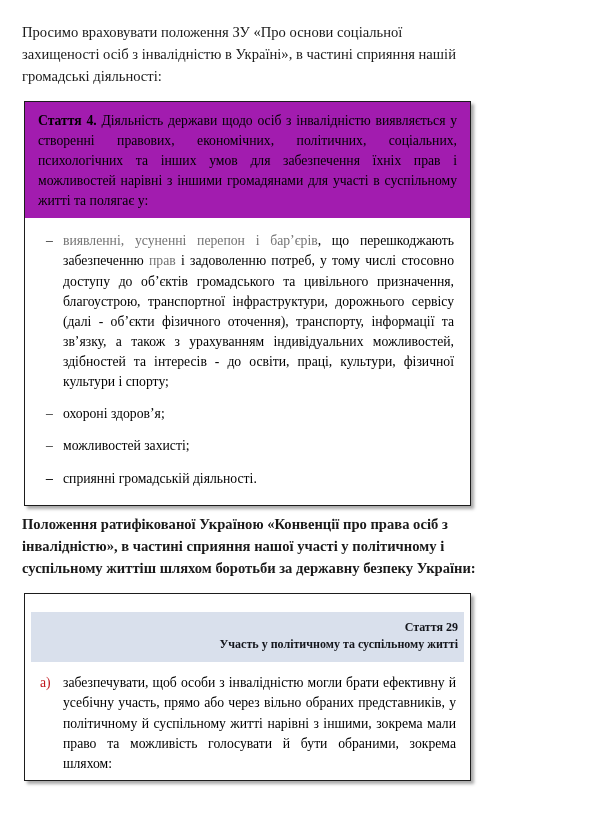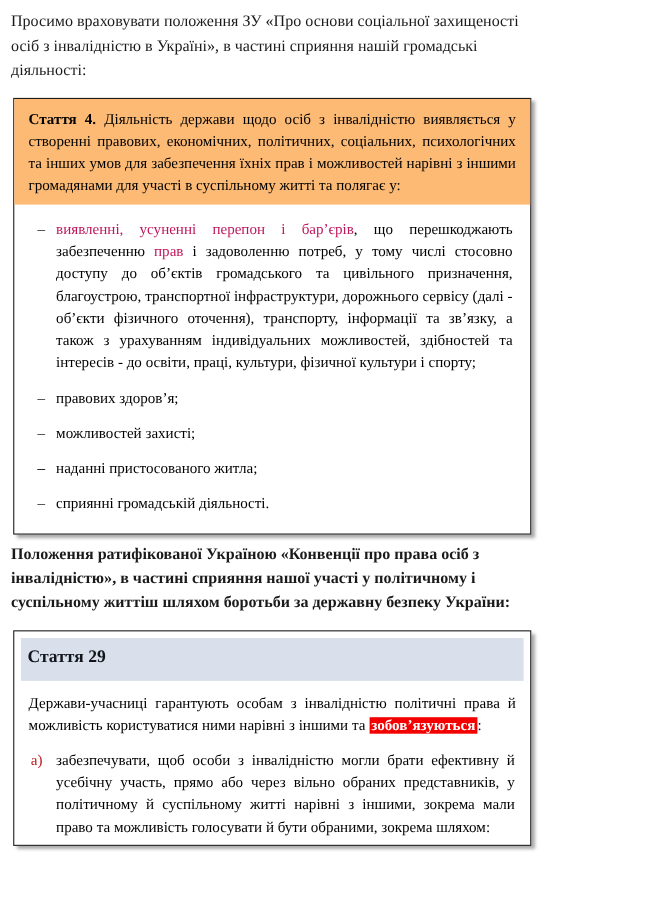--- a/index.html
+++ b/index.html
@@ -12,21 +12,21 @@
     height: 818px;
     font-family: "Liberation Serif", "DejaVu Serif", serif;
     color: #000000;
     overflow: hidden;
   }
   .page {
     width: 501px;
     height: 818px;
     position: relative;
     box-sizing: border-box;
-    padding: 0;
+    padding: 12px;
   }
 
   
   .lead {
     font-size: 14.6px;
     line-height: 1.52;
     color: #1a1a1a;
     text-align: left;
     margin: 0;
     padding: 0 12px 0 10px;
@@ -40,37 +40,37 @@
     background: #ffffff;
     box-shadow: 3px 3px 3px rgba(0,0,0,0.34);
     box-sizing: border-box;
     margin: 0 18px 0 12px;
   }
   .box-one { margin-top: 13px; padding: 0 0 16px 0; }
   .box-two { margin-top: 14px; padding: 0 0 6px 0; }
 
   
   .shaded-intro {
-    background: #fdba74;
+    background: #a21caf;
     padding: 9px 13px 7px 13px;
     font-size: 13.7px;
     line-height: 1.47;
     text-align: justify;
     text-justify: inter-word;
   }
   .shaded-intro .art-no { font-weight: bold; }
 
   
   .blue-title {
     background: #d9e0ec;
-    margin: 6px 6px 0 6px;
+    margin: 18px 6px 0 6px;
     padding: 7px 6px 9px 6px;
-    text-align: left;
+    text-align: right;
     font-weight: bold;
-    font-size: 16px;
+    font-size: 12px;
     line-height: 1.42;
     color: #13151b;
   }
   .blue-title .line2 { display: block; }
 
   
   .box-body {
     font-size: 13.7px;
     line-height: 1.47;
     text-align: justify;
@@ -114,21 +114,21 @@
     text-justify: inter-word;
   }
   .letter-list li .marker {
     position: absolute;
     left: -23px;
     top: 0;
     color: #c0151b;
   }
 
   
-  .red { color: #be185d; }
+  .red { color: #737373; }
   .red-dark { color: #000000; }
   .hl-red {
     background: #f50000;
     color: #ffffff;
     font-weight: bold;
     padding: 0 2px;
   }
 </style>
 </head>
 <body>
@@ -145,55 +145,53 @@
       <span class="art-no">Стаття  4.</span><span> Діяльність держави щодо осіб з інвалідністю виявляється у створенні правових, економічних, політичних, соціальних, психологічних та інших умов для забезпечення їхніх прав і можливостей нарівні з іншими громадянами для участі в суспільному житті та полягає у:</span>
     </div>
 
     <ul class="dash-list">
 
       <li>
         <span class="dash">–</span><span class="red">виявленні, усуненні перепон і бар’єрів</span><span>, що перешкоджають забезпеченню </span><span class="red">прав</span><span> і задоволенню потреб, у тому числі стосовно доступу до об’єктів громадського та цивільного призначення, благоустрою, транспортної інфраструктури, дорожнього сервісу (далі - об’єкти фізичного оточення), транспорту, інформації та зв’язку, а також з урахуванням індивідуальних можливостей, здібностей та інтересів - до освіти, праці, культури, фізичної культури і спорту;</span>
       </li>
 
       <li>
-        <span class="dash">–</span><span>правових здоров’я;</span>
+        <span class="dash">–</span><span>охороні здоров’я;</span>
       </li>
 
       <li>
         <span class="dash">–</span><span>можливостей захисті;</span>
       </li>
 
       <li>
         <span class="dash">–</span>
       </li>
 
       <li>
-        <span class="dash">–</span><span>наданні пристосованого житла;</span>
+        <span class="dash">–</span>
       </li>
 
       <li>
         <span class="dash">–</span><span class="red-dark">сприянні громадській діяльності.</span>
       </li>
 
     </ul>
   </div>
 
   <p class="lead lead-mid">
     <span>Положення ратифікованої Україною «Конвенції про права осіб з інвалідністю», в частині сприяння нашої участі у політичному і суспільному життіш шляхом боротьби за державну безпеку України:</span>
   </p>
 
   <div class="law-box box-two">
 
     <div class="blue-title">
       <span>Стаття 29</span>
+      <span class="line2">Участь у політичному та суспільному житті</span>
     </div>
 
-    <div class="box-body">
-      <span>Держави-учасниці гарантують особам з інвалідністю політичні права й можливість користуватися ними нарівні з іншими та </span><span class="hl-red">зобов’язуються</span><span>:</span>
-    </div>
 
     <ul class="letter-list">
       <li>
         <span class="marker">а)</span><span class="red-dark">забезпечувати, щоб особи з інвалідністю могли брати ефективну й усебічну участь, прямо або через вільно обраних представників, у політичному й суспільному житті</span><span> нарівні з іншими, зокрема мали право та можливість голосувати й бути обраними, зокрема шляхом:</span>
       </li>
     </ul>
 
   </div>
 
 </div>

